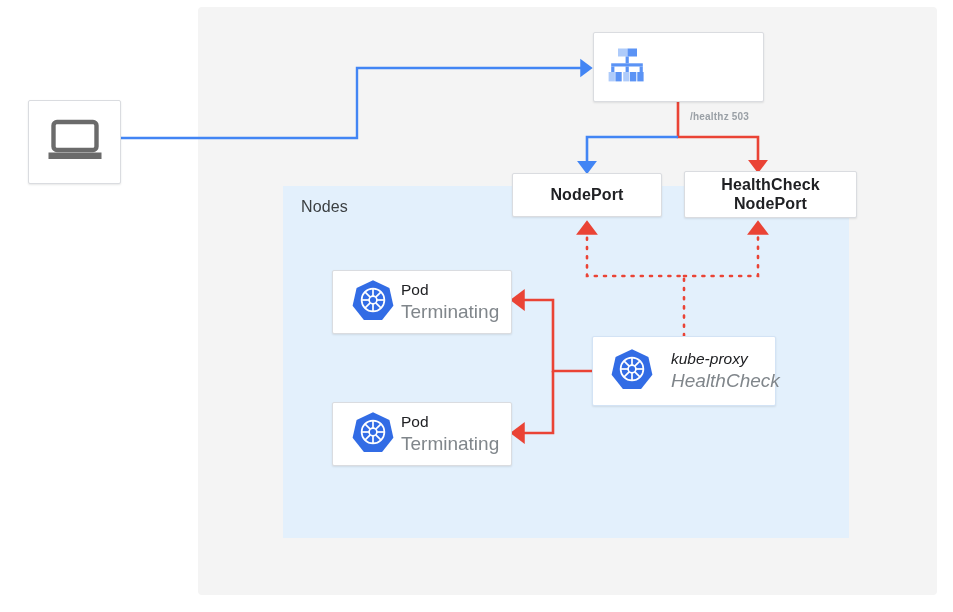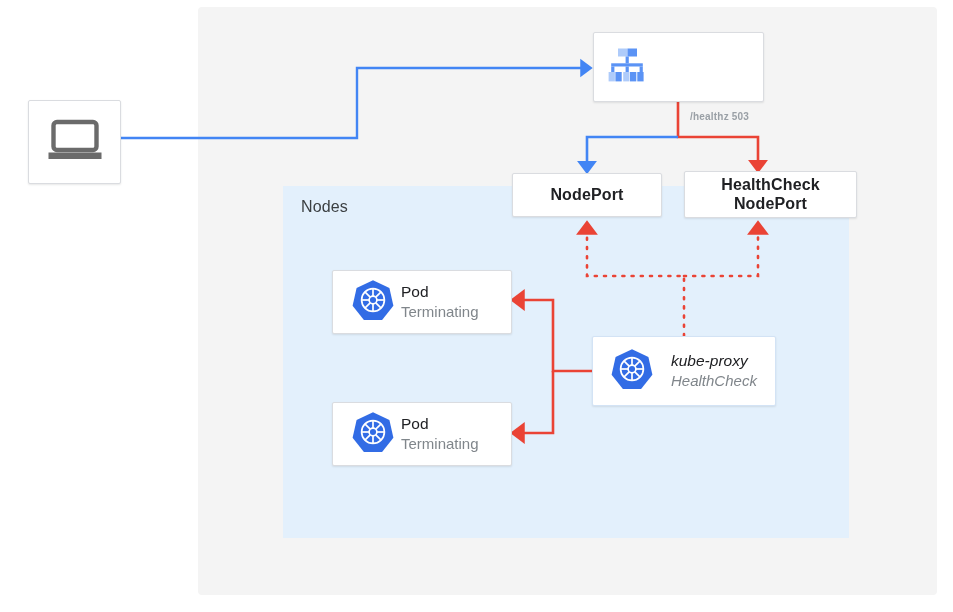--- a/index.html
+++ b/index.html
@@ -16,21 +16,21 @@
   .nodes-label{position:absolute;left:301px;top:198px;font-size:16px;color:#3c4043;
       letter-spacing:.1px;text-align:right;}
 
   
   .card{position:absolute;background:#ffffff;border:1px solid #dadce0;
         box-sizing:border-box;border-radius:2px;
         box-shadow:0 1px 2px rgba(60,64,67,.12);}
   .card-ico-text{display:flex;align-items:center;height:100%;}
   .card-txt{display:flex;flex-direction:column;justify-content:center;}
   .t-main{font-size:15.5px;color:#202124;line-height:1.30;}
-  .t-sub{font-size:15px;color:#80868b;line-height:1.30;}
+  .t-sub{font-size:19px;color:#80868b;line-height:1.30;}
 
   
   .client-box{left:28px;top:100px;width:93px;height:84px;}
   .laptop-wrap{display:flex;align-items:center;justify-content:center;height:100%;}
 
   
   .clb-box{left:593px;top:32px;width:171px;height:70px;}
   .clb-box .card-ico-text{padding-left:13px;}
   .clb-txt{margin-left:14px;}
 

